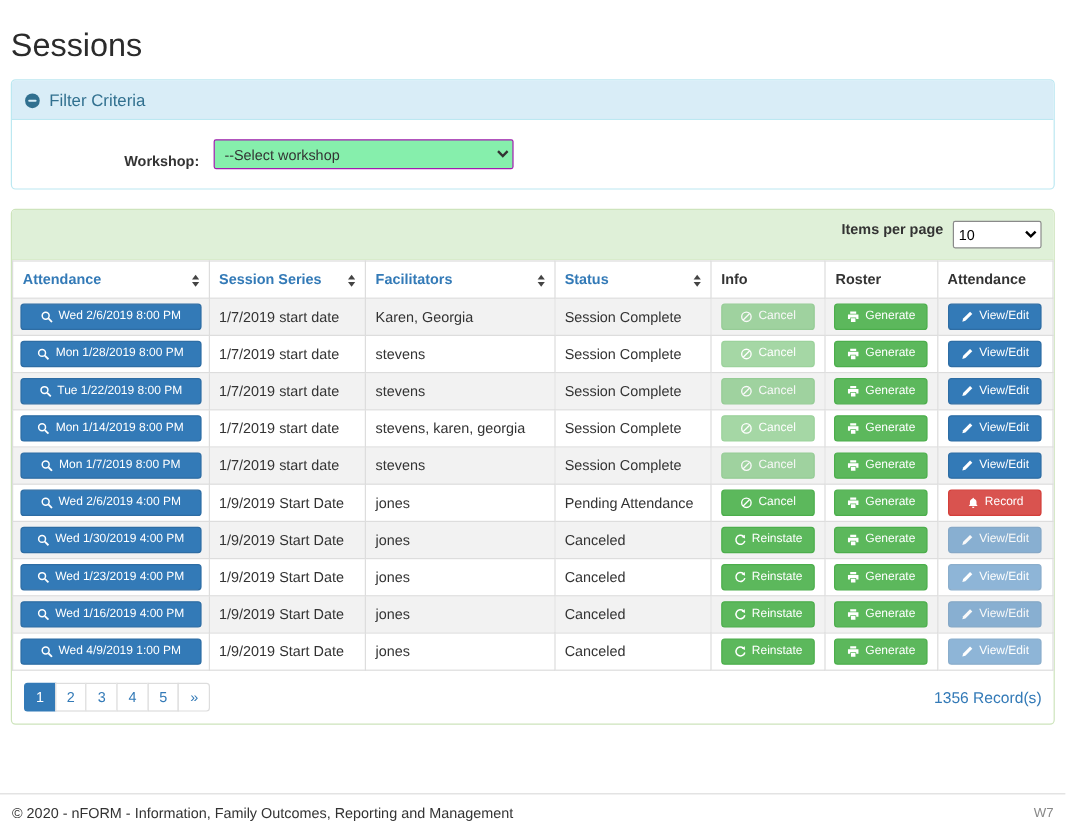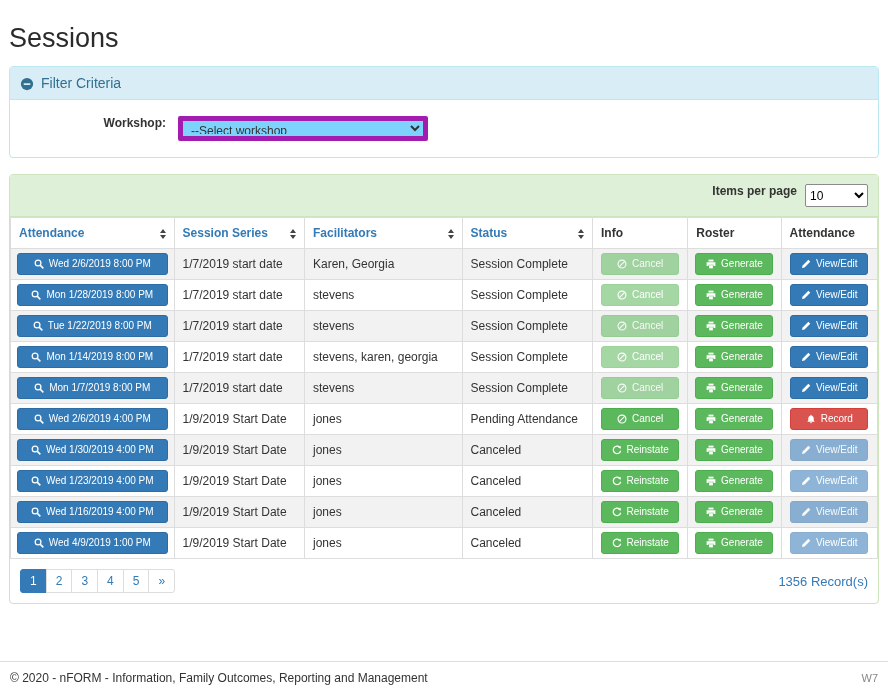--- a/index.html
+++ b/index.html
@@ -16,39 +16,39 @@
   
   .panel{border-radius:4px;margin-bottom:16px;background:#fff}
   .panel-info{border:1px solid #bce8f1}
   .panel-heading{
     display:flex;align-items:flex-end;gap:7px;
     background:#d9edf7;color:#31708f;
     padding:8px 10px;font-size:14px;
     border-bottom:1px solid #bce8f1;border-radius:3px 3px 0 0;cursor:pointer
   }
   .panel-body{padding:16px 10px 14px}
-  .frow{display:flex;align-items:flex-start;margin-bottom:12px}
+  .frow{display:flex;align-items:flex-end;margin-bottom:12px}
   .frow:last-child{margin-bottom:2px}
   .flabel{width:158px;text-align:right;font-weight:bold;font-size:12px;padding-right:12px}
   .flabel2{width:163px;text-align:right;font-weight:bold;font-size:12px;padding-right:14px}
   .fselect{
     height:25px;width:250px;font-size:12px;font-family:inherit;
-    border:5px solid #a21caf;border-radius:2px;background:#7dd3fc;color:#333;padding:2px 4px
+    border:1px solid #a21caf;border-radius:2px;background:#86efac;color:#333;padding:2px 4px
   }
   .wide{width:256px}
 
   
   .panel-table{border:1px solid #cde4bc}
   .table-toolbar{
     display:flex;justify-content:flex-end;align-items:flex-start;gap:8px;
     background:#dff0d8;padding:9px 10px;
     border-bottom:1px solid #cde4bc;border-radius:3px 3px 0 0
   }
   .ipp-label{font-weight:bold;font-size:12px;color:#333}
-  .ipp-select{height:23px;width:63px;font-size:12px;font-family:inherit;border:1px solid #8a8a8a;border-radius:2px;background:#fff}
+  .ipp-select{height:23px;width:74px;font-size:12px;font-family:inherit;border:1px solid #8a8a8a;border-radius:2px;background:#fff}
 
   table{width:100%;border-collapse:collapse;table-layout:fixed;background:#fff}
   th,td{border:1px solid #ddd;padding:5px 8px;text-align:left;font-size:12px;vertical-align:middle;overflow:hidden}
   thead th{font-weight:bold;padding:8px 8px;background:#fff}
   th.sortable{color:#337ab7;cursor:pointer}
   th.plain{color:#333}
   tbody tr:nth-child(odd){background:#f2f2f2}
   td.btn-cell{padding:4px 6px;text-align:center}
 
   .sort{float:right;display:inline-flex;flex-direction:column;gap:2px;margin-top:3px}

